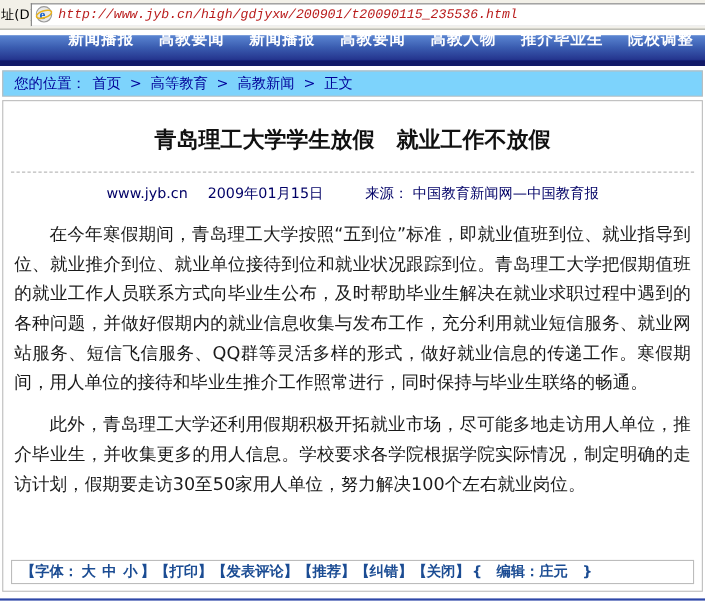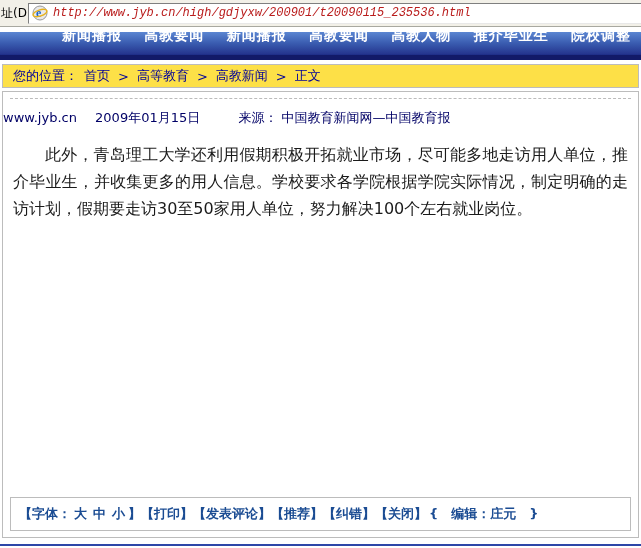--- a/index.html
+++ b/index.html
@@ -41,55 +41,55 @@
   }
   .nav-item {
     color: #fff; font-size: 14px; font-weight: bold; letter-spacing: 1px;
     white-space: nowrap; cursor: pointer;
   }
 
   .gap-b { height: 4px; background: #fff; }
 
   
   .breadcrumb {
-    margin: 0 2px; height: 24px; border: 1px solid #bcbcbc; background: #fde047;
+    margin: 0 2px; height: 24px; border: 1px solid #bcbcbc; background: #7dd3fc;
     display: flex; align-items: center; padding-left: 10px;
     font-size: 13px; color: #000099; white-space: nowrap;
   }
   .breadcrumb .crumb { color: #000099; cursor: pointer; }
   .breadcrumb .sep { margin: 0 8px; color: #000099; }
   .breadcrumb .prefix { margin-right: 6px; }
 
   .gap-c { height: 3px; background: #fff; }
 
   
   .main {
     margin: 0 2px; border: 1px solid #bcbcbc; background: #fff;
     height: 447px; position: relative;
   }
   .article-title {
     text-align: center; font-size: 20px; font-weight: bold; color: #111;
     padding-top: 22px; height: 58px;
   }
   .dashline { border-top: 1px dashed #bbb; margin: 6px 7px 0 7px; height: 0; }
   .meta {
-    text-align: left; font-size: 13px; color: #000066; margin-top: 10px;
+    text-align: center; font-size: 13px; color: #000066; margin-top: 10px;
     white-space: nowrap;
   }
   .meta .m-site { margin-right: 14px; }
   .meta .m-date { margin-right: 34px; }
   .body-text { margin: 14px 10px 0 10px; }
   .body-text p {
     font-size: 16px; line-height: 27px; color: #1a1a1a;
     text-indent: 2em; margin-bottom: 11px; text-align: justify;
   }
 
   
   .toolbar {
-    position: absolute; left: 7px; right: 7px; bottom: 6px; height: 34px;
+    position: absolute; left: 7px; right: 7px; bottom: 6px; height: 22px;
     border: 1px solid #bcbcbc; background: #fff;
     display: flex; align-items: center; padding-left: 8px;
     font-size: 13px; font-weight: bold; color: #1b4c93; white-space: nowrap;
   }
   .toolbar span { color: #1b4c93; }
   .toolbar .fs { margin: 0 3px; cursor: pointer; }
   .toolbar .act { cursor: pointer; text-align: right; }
   .toolbar .editor { margin-left: 2px; }
 
   .bottom-rule { height: 2px; background: #2d47a8; margin-top: 6px; }
@@ -130,28 +130,30 @@
   <span class="crumb">高等教育</span>
   <span class="sep">&gt;</span>
   <span class="crumb">高教新闻</span>
   <span class="sep">&gt;</span>
   <span class="crumb">正文</span>
 </div>
 
 <div class="gap-c"></div>
 
 <div class="main">
+  <div class="article-title">青岛理工大学学生放假　就业工作不放假</div>
   <div class="dashline"></div>
   <div class="meta">
     <span class="m-site">www.jyb.cn</span>
     <span class="m-date">2009年01月15日</span>
     <span class="m-srclabel">来源：</span>
     <span class="m-source">中国教育新闻网—中国教育报</span>
   </div>
   <div class="body-text">
+    <p>在今年寒假期间，青岛理工大学按照“五到位”标准，即就业值班到位、就业指导到位、就业推介到位、就业单位接待到位和就业状况跟踪到位。青岛理工大学把假期值班的就业工作人员联系方式向毕业生公布，及时帮助毕业生解决在就业求职过程中遇到的各种问题，并做好假期内的就业信息收集与发布工作，充分利用就业短信服务、就业网站服务、短信飞信服务、QQ群等灵活多样的形式，做好就业信息的传递工作。寒假期间，用人单位的接待和毕业生推介工作照常进行，同时保持与毕业生联络的畅通。</p>
     <p>此外，青岛理工大学还利用假期积极开拓就业市场，尽可能多地走访用人单位，推介毕业生，并收集更多的用人信息。学校要求各学院根据学院实际情况，制定明确的走访计划，假期要走访30至50家用人单位，努力解决100个左右就业岗位。</p>
   </div>
 
   <div class="toolbar">
     <span>【字体：</span>
     <span class="fs">大</span>
     <span class="fs">中</span>
     <span class="fs">小</span>
     <span>】</span>
     <span class="act">【打印】</span>

